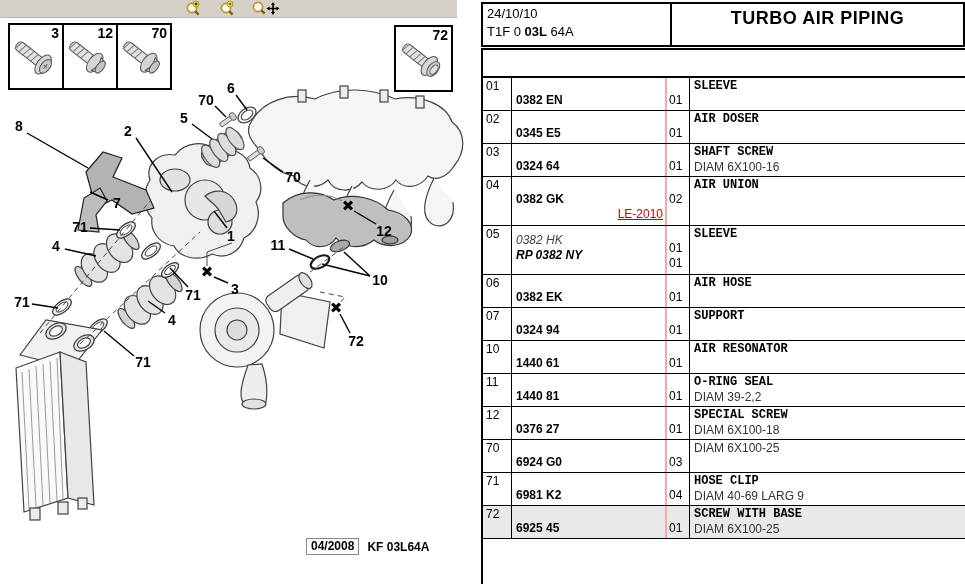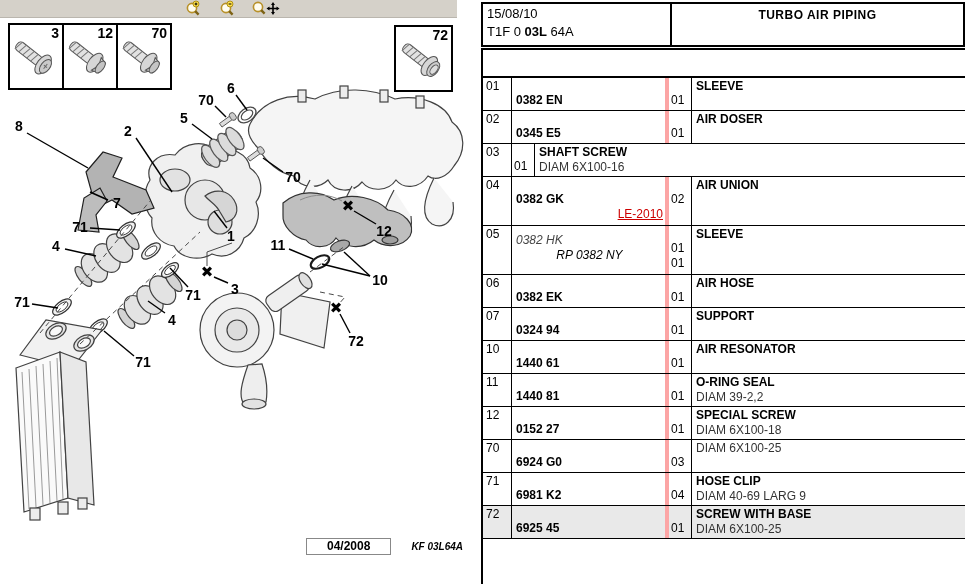--- a/index.html
+++ b/index.html
@@ -10,44 +10,44 @@
   #toolbar{position:absolute;left:0;top:0;width:457px;height:17px;background:#d5d1c9;
            border-bottom:1px solid #bab6ae;}
   .tbtn{position:absolute;top:0;height:17px;cursor:pointer;}
   #diagram-svg{position:absolute;left:0;top:0;width:480px;height:584px;}
   .callout{font:bold 14px "Liberation Sans","DejaVu Sans",sans-serif;text-anchor:middle;fill:#000;}
   .xmark{font:bold 15px "DejaVu Sans",sans-serif;text-anchor:middle;fill:#000;}
   .leader{stroke:#000;stroke-width:1.4;}
   .screw-box{position:absolute;border:2px solid #000;background:#fff;}
   .screw-num{position:absolute;top:0px;right:3px;font-weight:bold;font-size:14px;}
   #stamp{position:absolute;left:306px;top:538px;display:flex;align-items:center;}
-  #stamp-date{border:1px solid #888;padding:0 20px;font-weight:bold;font-size:12px;height:15px;line-height:15px;}
-  #stamp-ref{margin-left:20px;font-weight:bold;font-size:10px;font-style:italic;}
+  #stamp-date{border:1px solid #888;padding:0 4px;font-weight:bold;font-size:12px;height:15px;line-height:15px;}
+  #stamp-ref{margin-left:8px;font-weight:bold;font-size:12px;}
   
   #right-pane{position:absolute;left:480px;top:0;width:485px;height:584px;background:#fff;}
   #title-box{position:absolute;left:1px;top:2px;right:0;height:41px;border:2px solid #000;display:flex;}
   #title-left{width:183px;border-right:2px solid #000;padding:1px 0 0 4px;font-size:13px;line-height:18px;}
-  #title-right{flex:1;text-align:center;font-weight:bold;font-size:12px;padding-top:4px;letter-spacing:.5px;}
+  #title-right{flex:1;text-align:center;font-weight:bold;font-size:18px;padding-top:4px;letter-spacing:.5px;}
   #tableL{position:absolute;left:1px;top:48px;bottom:0;width:2px;background:#000;}
   #ptable{position:absolute;left:3px;top:48px;right:0;border-top:2px solid #000;font-size:12px;}
   #band{height:26px;border-bottom:2px solid #000;}
   .p-row{display:flex;height:32px;border-bottom:1px solid #000;}
   .p-row.tall{height:48px;}
   .p-row.hl{background:#e9e9e9;}
   .c-ref{width:25px;border-right:1px solid #000;padding:1px 0 0 3px;}
-  .c-part{width:147px;border-right:4px solid #fca5a5;display:flex;flex-direction:column;padding:0 2px 0 4px;line-height:15px;}
+  .c-part{width:147px;border-right:2px solid #fca5a5;display:flex;flex-direction:column;padding:0 2px 0 4px;line-height:15px;}
   .c-qty{width:20px;border-right:1px solid #000;display:flex;flex-direction:column;padding:0 0 0 2px;line-height:15px;}
   .c-desc{flex:1;padding:1px 0 0 4px;line-height:15px;color:#222;}
   .pn{font-weight:bold;margin-top:15px;}
   .pn-it{font-style:italic;color:#444;margin-top:7px;}
-  .pn2{font-weight:normal;font-style:italic;text-align:center;}
+  .pn2{font-weight:bold;font-style:italic;text-align:left;}
   .note-link{color:#c00;font-weight:normal;text-decoration:underline;text-align:right;cursor:pointer;}
   .qv{margin-top:15px;}
   .qv2{margin-top:0;}
-  .nm{font-weight:bold;display:block;color:#000;}
+  .nm{font-weight:bold;display:block;color:#000;font-family:Liberation Mono, monospace;}
   .ds{display:block;color:#333;}
 </style>
 </head>
 <body>
 
 <div id="page">
 
   <div id="left-pane">
 
     <div id="toolbar">
@@ -304,21 +304,21 @@
     <div id="stamp">
       <span id="stamp-date">04/2008</span>
       <span id="stamp-ref">KF 03L64A</span>
     </div>
   </div>
 
   <div id="right-pane">
 
     <div id="title-box">
       <div id="title-left">
-        <div>15/08/10</div>
+        <div>24/10/10</div>
         <div><span>T1F 0 </span><b>03L</b><span> 64A</span></div>
       </div>
       <div id="title-right">TURBO AIR PIPING</div>
     </div>
 
     <div id="tableL"></div>
 
     <div id="ptable">
       <div id="band"></div>
 
@@ -345,20 +345,23 @@
             <span class="qv">01</span>
           </div>
         <div class="c-desc">
             <span class="nm">AIR DOSER</span>
             <span class="ds"></span>
           </div>
       </div>
 
       <div class="p-row">
         <div class="c-ref"><span>03</span></div>
+        <div class="c-part">
+            <span class="pn">0324 64</span>
+          </div>
         <div class="c-qty">
             <span class="qv">01</span>
           </div>
         <div class="c-desc">
             <span class="nm">SHAFT SCREW</span>
             <span class="ds">DIAM 6X100-16</span>
           </div>
       </div>
 
       <div class="p-row tall">
@@ -442,21 +445,21 @@
           </div>
         <div class="c-desc">
             <span class="nm">O-RING SEAL</span>
             <span class="ds">DIAM 39-2,2</span>
           </div>
       </div>
 
       <div class="p-row">
         <div class="c-ref"><span>12</span></div>
         <div class="c-part">
-            <span class="pn">0152 27</span>
+            <span class="pn">0376 27</span>
           </div>
         <div class="c-qty">
             <span class="qv">01</span>
           </div>
         <div class="c-desc">
             <span class="nm">SPECIAL SCREW</span>
             <span class="ds">DIAM 6X100-18</span>
           </div>
       </div>
 

